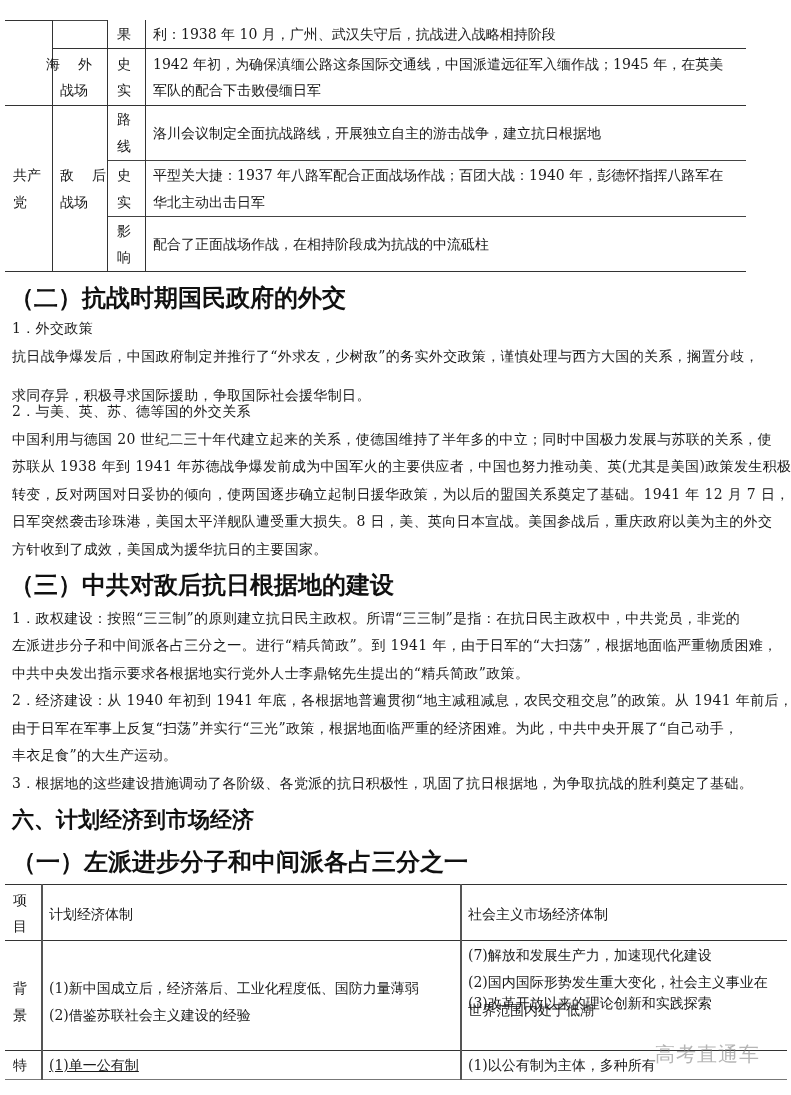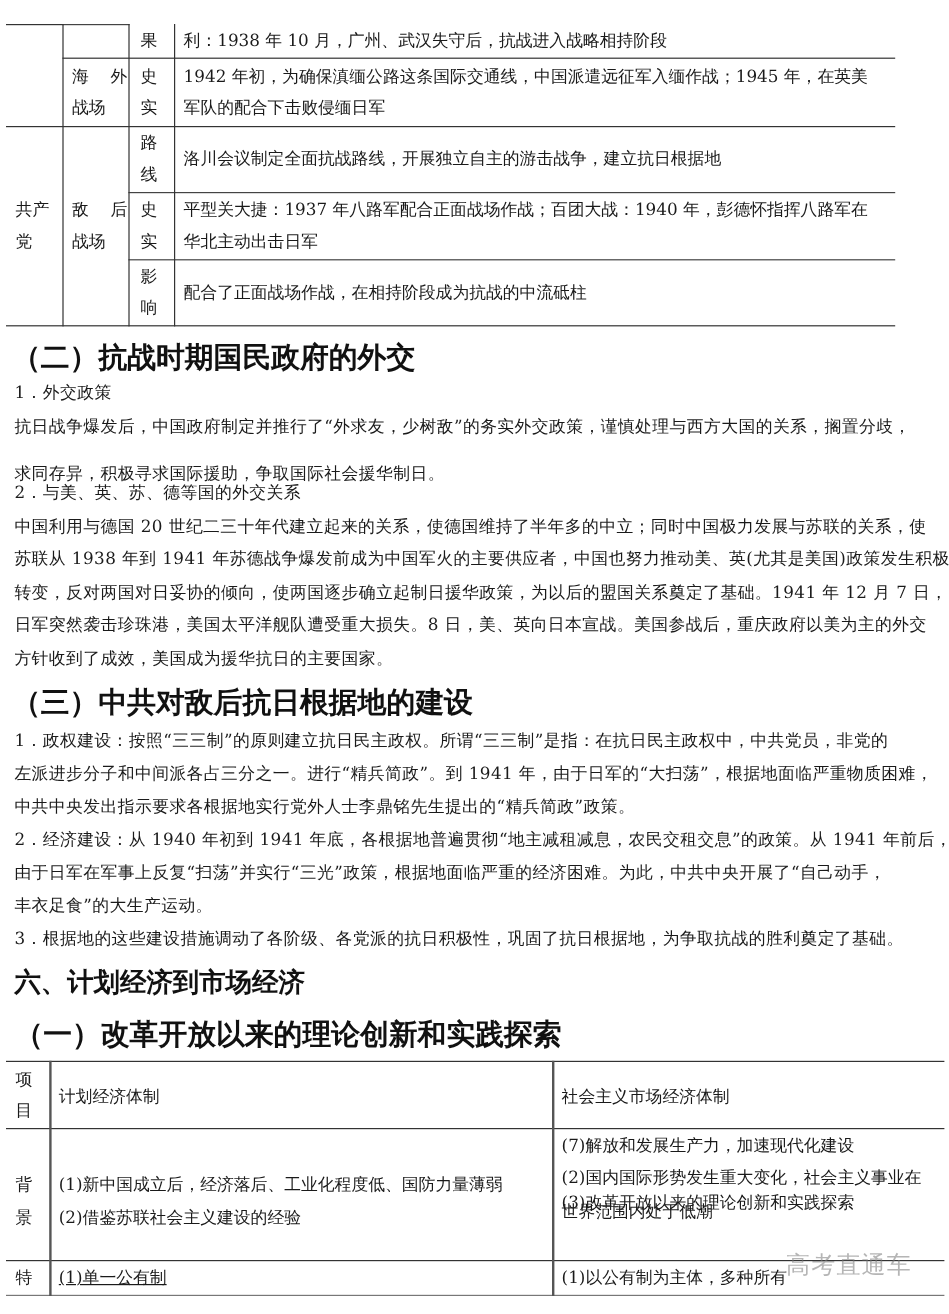--- a/index.html
+++ b/index.html
@@ -41,21 +41,21 @@
   <div class="hline thin" style="left:107px; top:216px; width:639px;"></div>
   <div class="hline" style="left:5px; top:271px; width:741px;"></div>
 
   <div class="vline" style="left:52px; top:20px; height:252px;"></div>
   <div class="vline" style="left:107px; top:20px; height:252px;"></div>
   <div class="vline" style="left:145px; top:20px; height:252px;"></div>
 
   <span class="cell" style="left:117px; top:27px;">果</span>
   <span class="cell" style="left:153px; top:27px;">利：1938 年 10 月，广州、武汉失守后，抗战进入战略相持阶段</span>
 
-  <span class="cell" style="left:60px; top:57px; letter-spacing:2px;">海　外</span>
+  <span class="cell" style="left:46px; top:57px; letter-spacing:2px;">海　外</span>
   <span class="cell" style="left:60px; top:83px;">战场</span>
   <span class="cell" style="left:117px; top:57px;">史</span>
   <span class="cell" style="left:117px; top:83px;">实</span>
   <span class="cell" style="left:153px; top:57px;">1942 年初，为确保滇缅公路这条国际交通线，中国派遣远征军入缅作战；1945 年，在英美</span>
   <span class="cell" style="left:153px; top:83px;">军队的配合下击败侵缅日军</span>
 
   <span class="cell" style="left:13px; top:168px;">共产</span>
   <span class="cell" style="left:13px; top:195px;">党</span>
   <span class="cell" style="left:60px; top:168px; letter-spacing:2px;">敌　后</span>
   <span class="cell" style="left:60px; top:195px;">战场</span>
@@ -88,21 +88,21 @@
 <div class="h2" style="left:10px; top:574px;">（三）中共对敌后抗日根据地的建设</div>
 <div class="para" style="top:611px;">1．政权建设：按照“三三制”的原则建立抗日民主政权。所谓“三三制”是指：在抗日民主政权中，中共党员，非党的</div>
 <div class="para" style="top:638px;">左派进步分子和中间派各占三分之一。进行“精兵简政”。到 1941 年，由于日军的“大扫荡”，根据地面临严重物质困难，</div>
 <div class="para" style="top:666px;">中共中央发出指示要求各根据地实行党外人士李鼎铭先生提出的“精兵简政”政策。</div>
 <div class="para" style="top:693px;">2．经济建设：从 1940 年初到 1941 年底，各根据地普遍贯彻“地主减租减息，农民交租交息”的政策。从 1941 年前后，</div>
 <div class="para" style="top:721px;">由于日军在军事上反复“扫荡”并实行“三光”政策，根据地面临严重的经济困难。为此，中共中央开展了“自己动手，</div>
 <div class="para" style="top:748px;">丰衣足食”的大生产运动。</div>
 <div class="para" style="top:776px;">3．根据地的这些建设措施调动了各阶级、各党派的抗日积极性，巩固了抗日根据地，为争取抗战的胜利奠定了基础。</div>
 
 <div class="h1" style="left:12px; top:808px;">六、计划经济到市场经济</div>
-<div class="h2" style="left:12px; top:851px;">（一）改革开放以来的理论创新和实践探索</div>
+<div class="h2" style="left:12px; top:851px;">（一）左派进步分子和中间派各占三分之一</div>
 
 <div>
   <div class="hline" style="left:5px; top:884px; width:782px;"></div>
   <div class="hline" style="left:5px; top:940px; width:782px;"></div>
   <div class="hline" style="left:5px; top:1050px; width:782px;"></div>
   <div class="hline" style="left:5px; top:1079px; width:782px; border-top-color:#777;"></div>
   <div class="vline thick" style="left:41px; top:884px; height:196px;"></div>
   <div class="vline thick" style="left:460px; top:884px; height:196px;"></div>
 
   <span class="cell" style="left:13px; top:893px;">项</span>

